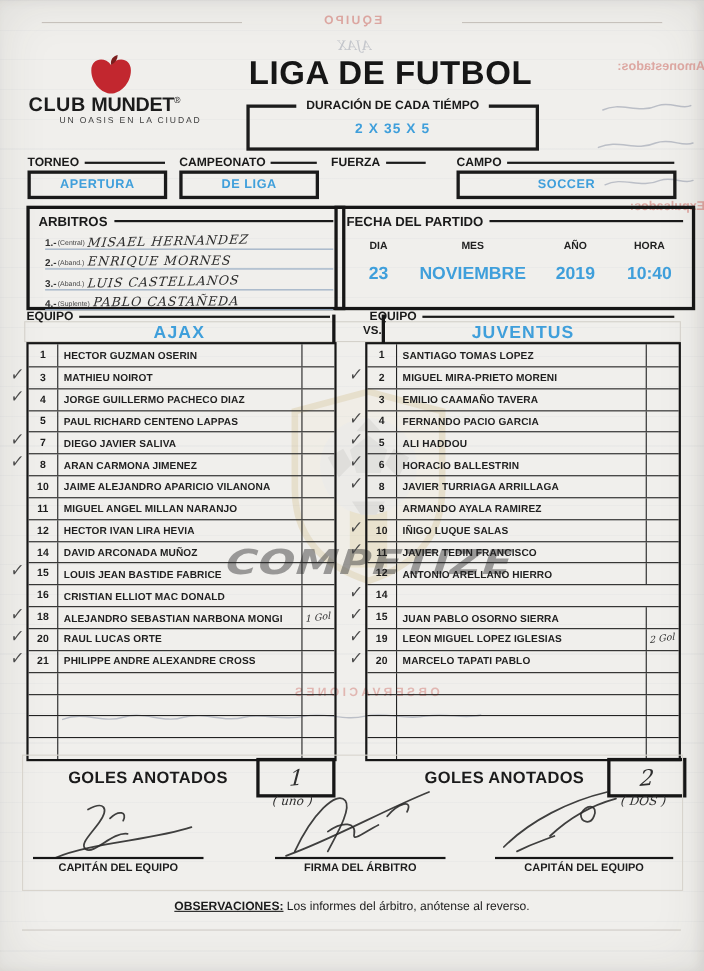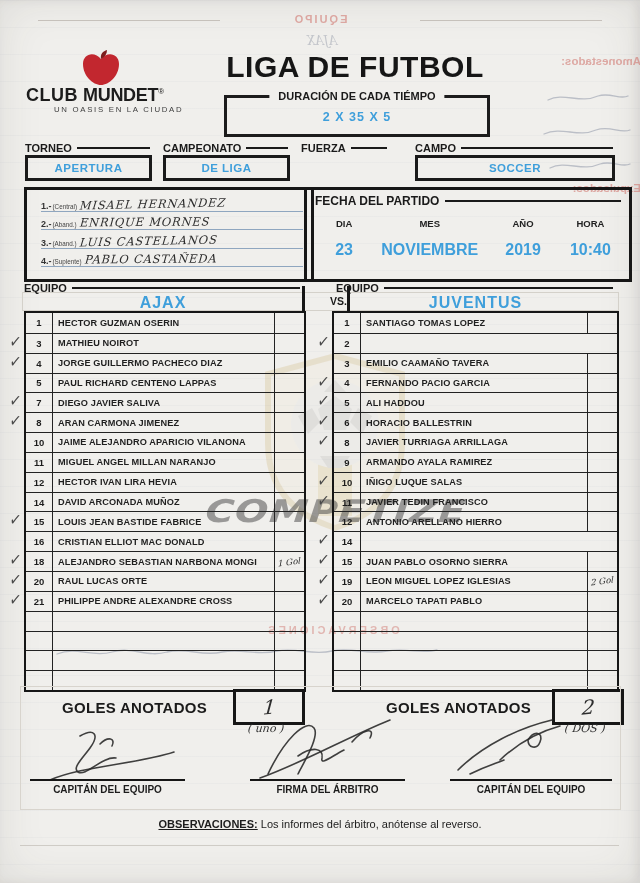--- a/index.html
+++ b/index.html
@@ -163,20 +163,23 @@
       </div>
   </div>
   <div class="abs info-box" style="left:399px;width:200px;margin-left:16px;">
     <div class="info-label-row">
         <span>CAMPO</span>
       </div>
     <div class="info-value-box">SOCCER</div>
   </div>
 
   <div class="abs frame arb-box">
+    <div class="box-title-row">
+        <span>ARBITROS</span>
+      </div>
     <div class="arb-entry">
       <span class="arb-num">1.-</span>
       <span class="arb-role">(Central)</span>
       <span class="hand arb-name rot-a">MISAEL HERNANDEZ</span>
     </div>
     <div class="arb-entry">
       <span class="arb-num">2.-</span>
       <span class="arb-role">(Aband.)</span>
       <span class="hand arb-name rot-b">ENRIQUE MORNES</span>
     </div>
@@ -334,20 +337,21 @@
     </div>
   <div class="abs roster roster-right">
       <div class="roster-row">
         <div class="cell cell-num">1</div>
         <div class="cell cell-name">SANTIAGO TOMAS LOPEZ</div>
         <div class="cell cell-note"></div>
       </div>
       <div class="roster-row">
         <span class="check">✓</span>
         <div class="cell cell-num">2</div>
+        <div class="cell cell-name">MIGUEL MIRA-PRIETO MORENI</div>
         <div class="cell cell-note"></div>
       </div>
       <div class="roster-row">
         <div class="cell cell-num">3</div>
         <div class="cell cell-name">EMILIO CAAMAÑO TAVERA</div>
         <div class="cell cell-note"></div>
       </div>
       <div class="roster-row">
         <span class="check">✓</span>
         <div class="cell cell-num">4</div>

